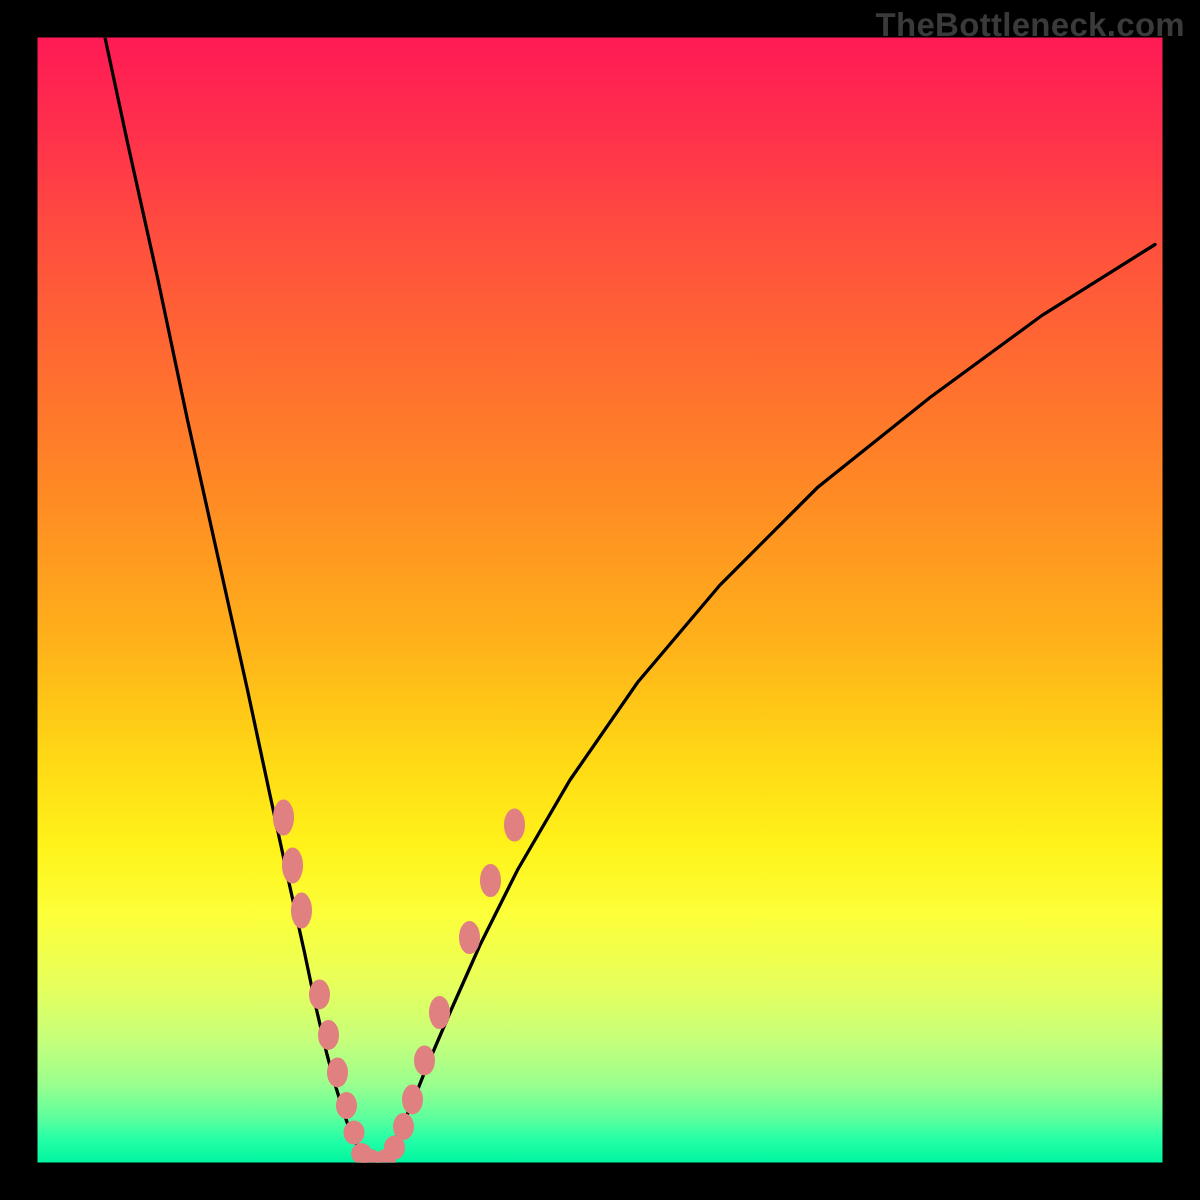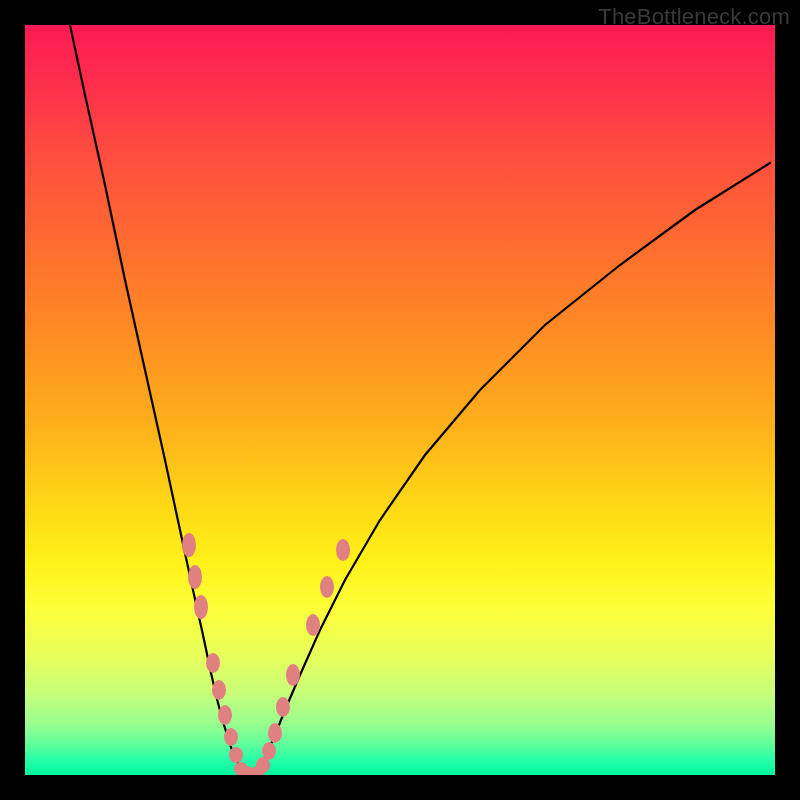--- a/index.html
+++ b/index.html
@@ -15,21 +15,21 @@
     height: 800px;
     background: #000;
     position: relative;
   }
   .watermark {
     position: absolute;
     top: 4px;
     right: 10px;
     color: #3a3a3a;
     font-size: 22px;
-    font-weight: 400;
+    font-weight: 700;
     letter-spacing: 0.2px;
     z-index: 10;
   }
   .plot {
     position: absolute;
     left: 25px;
     top: 25px;
     width: 750px;
     height: 750px;
     background: linear-gradient(

